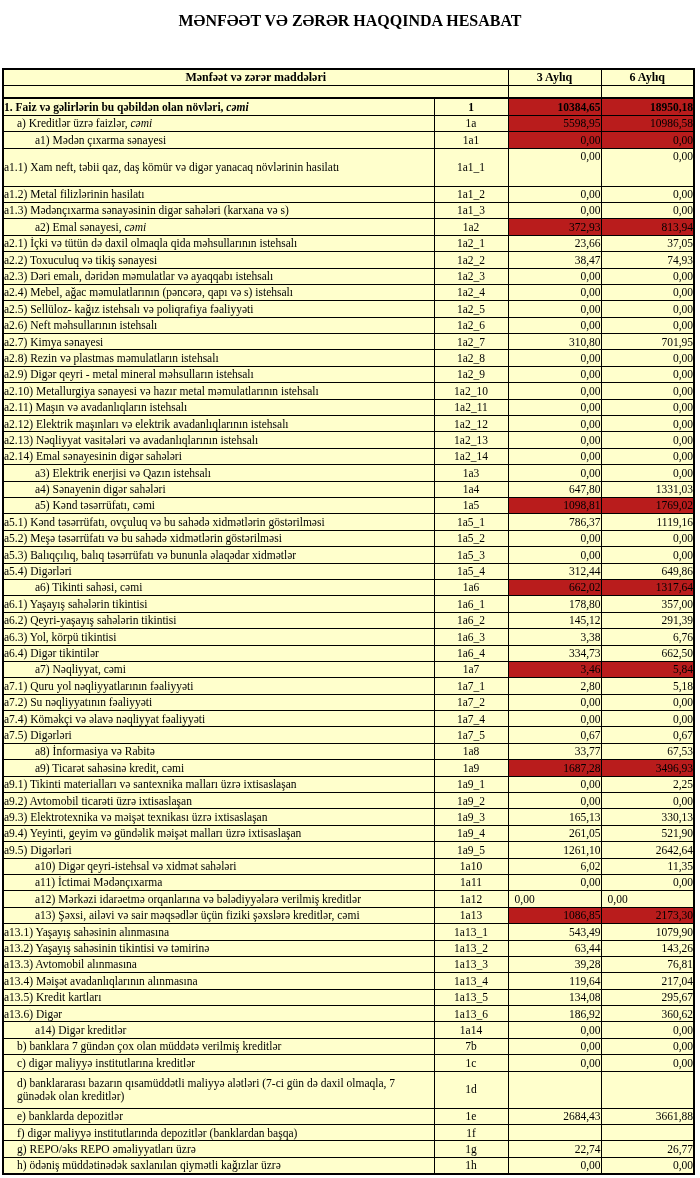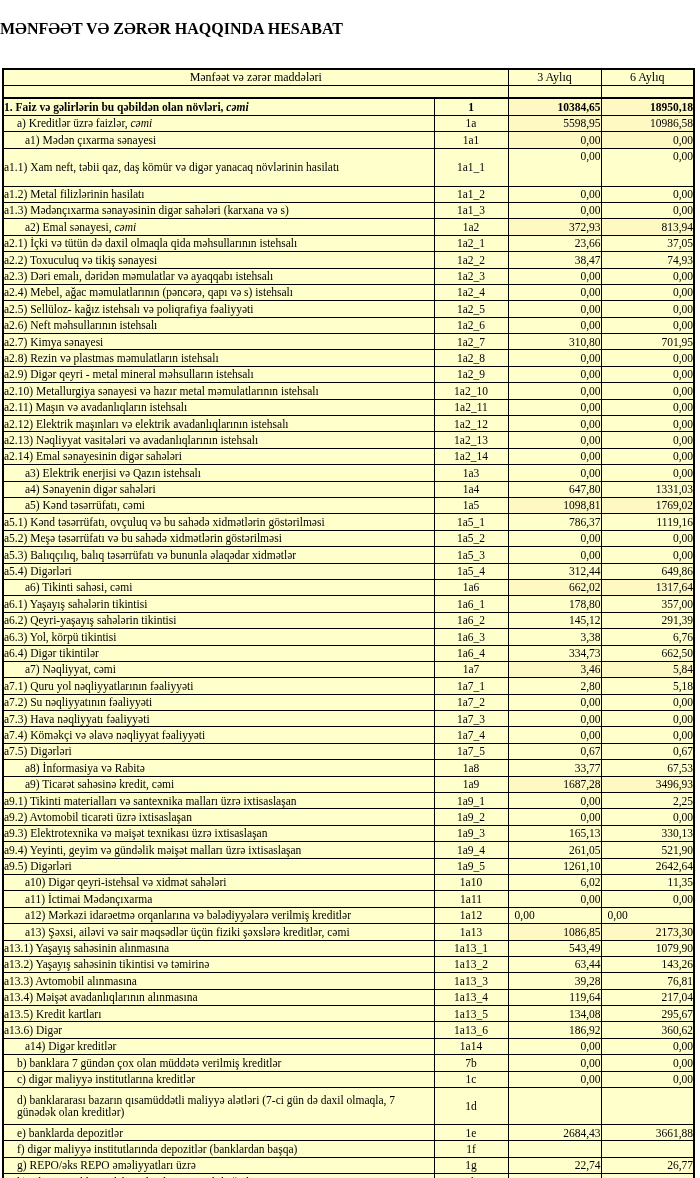--- a/index.html
+++ b/index.html
@@ -1,42 +1,42 @@
 <!DOCTYPE html>
 <html><head>
 <meta charset="utf-8">
 <style>
   html, body { margin:0; padding:0; background:#ffffff; }
   body {
     width:700px; height:1178px; position:relative;
     font-family:"Liberation Serif", serif; color:#000;
   }
   .page-title {
-    position:absolute; top:20px; left:0; width:700px;
-    text-align:left; font-weight:bold; font-size:16px;
+    position:absolute; top:12px; left:0; width:700px;
+    text-align:center; font-weight:bold; font-size:16px;
   }
   table.report {
     position:absolute; top:68px; left:2px; width:691px;
     border-collapse:collapse; table-layout:fixed;
     border:2px solid #000; font-size:11.5px;
   }
   table.report td {
     border:1px solid #000; background:#FFFFCC;
     padding:0 0; height:15.4px; line-height:1.08;
     overflow:hidden; vertical-align:middle; white-space:normal;
   }
-  thead td { font-weight:normal; text-align:center; height:20px; font-size:12px; }
+  thead td { font-weight:bold; text-align:center; height:20px; font-size:12px; }
   tr.spacer-row td { height:11px; border-bottom:2px solid #000; }
   td.c-label { text-align:left; padding-left:3px; padding-right:2px; }
   td.c-label.ind1 { padding-left:13px;margin-top:44px; }
-  td.c-label.ind2 { padding-left:21px; }
+  td.c-label.ind2 { padding-left:31px; }
   td.c-label.ind3 { }
   td.c-code { text-align:center; }
   td.c-val { text-align:right; padding-right:4px; background:#ffffff; }
-  td.c-val.yv { background:#fef9c3; }
+  td.c-val.yv { background:#b91c1c; }
   td.c-val.vleft { text-align:left; padding-left:6px; }
   tr.tall td { height:36px; }
   tr.tall td.c-val.vtop { vertical-align:top; padding-top:1px; }
   .bold { font-weight:bold;margin-top:44px; }
   em { font-style:italic; }
 </style>
 </head>
 <body>
 
 <div class="page-title">MƏNFƏƏT VƏ ZƏRƏR HAQQINDA HESABAT</div>
@@ -271,26 +271,20 @@
         <td class="c-val">2,80</td>
         <td class="c-val">5,18</td>
       </tr>
       <tr>
         <td class="c-label ind3"><span>a7.2) Su nəqliyyatının fəaliyyəti</span></td>
         <td class="c-code">1a7_2</td>
         <td class="c-val">0,00</td>
         <td class="c-val">0,00</td>
       </tr>
       <tr>
-        <td class="c-label ind3"><span>a7.3) Hava nəqliyyatı fəaliyyəti</span></td>
-        <td class="c-code">1a7_3</td>
-        <td class="c-val">0,00</td>
-        <td class="c-val">0,00</td>
-      </tr>
-      <tr>
         <td class="c-label ind3"><span>a7.4) Köməkçi və əlavə nəqliyyat fəaliyyəti</span></td>
         <td class="c-code">1a7_4</td>
         <td class="c-val">0,00</td>
         <td class="c-val">0,00</td>
       </tr>
       <tr>
         <td class="c-label ind3"><span>a7.5) Digərləri</span></td>
         <td class="c-code">1a7_5</td>
         <td class="c-val">0,67</td>
         <td class="c-val">0,67</td>

